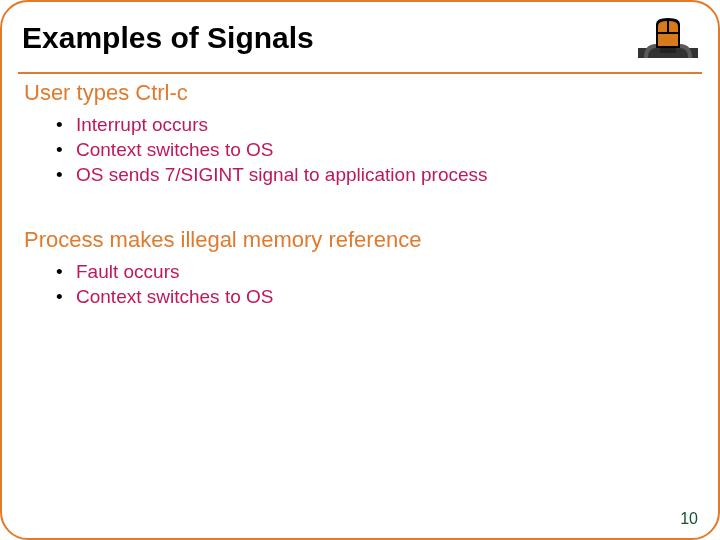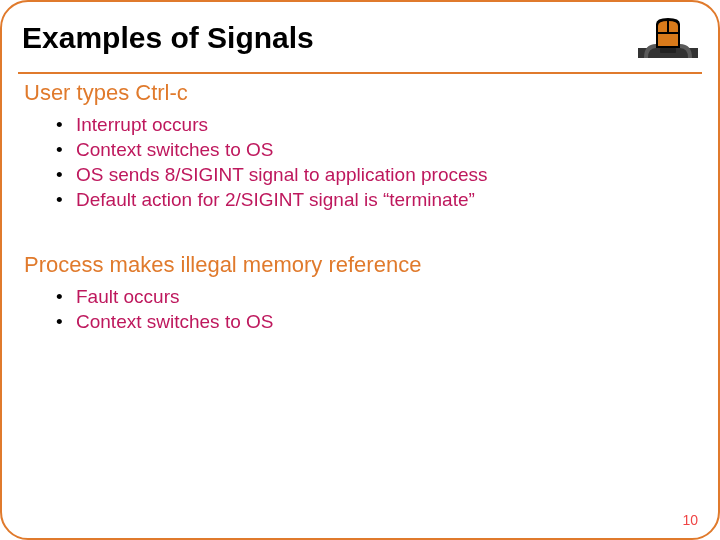--- a/index.html
+++ b/index.html
@@ -73,22 +73,22 @@
     position: absolute;
     left: -6px;
     top: 0;
     font-size: 19px;
     color: #000;
   }
   .page-number {
     position: absolute;
     right: 20px;
     bottom: 10px;
-    font-size: 14px;
-    color: #ef4444;
+    font-size: 16px;
+    color: #14532d;
   }
 </style>
 </head>
 <body>
 
 <div class="slide">
 
   <div class="title-box">
     <div class="title-text">Examples of Signals</div>
     <svg class="logo" viewBox="0 0 60 48">
@@ -102,22 +102,21 @@
       <rect x="22" y="34" width="16" height="5" rx="1" fill="#222"></rect>
     </svg>
   </div>
 
   <div class="content">
 
     <div class="section-head">User types Ctrl-c</div>
     <ul class="bullets">
       <li>Interrupt occurs</li>
       <li>Context switches to OS</li>
-      <li>OS sends 8/SIGINT signal to application process</li>
-      <li>Default action for 2/SIGINT signal is “terminate”</li>
+      <li>OS sends 7/SIGINT signal to application process</li>
     </ul>
 
     <div class="section-head second">Process makes illegal memory reference</div>
     <ul class="bullets">
       <li>Fault occurs</li>
       <li>Context switches to OS</li>
     </ul>
 
   </div>
 

